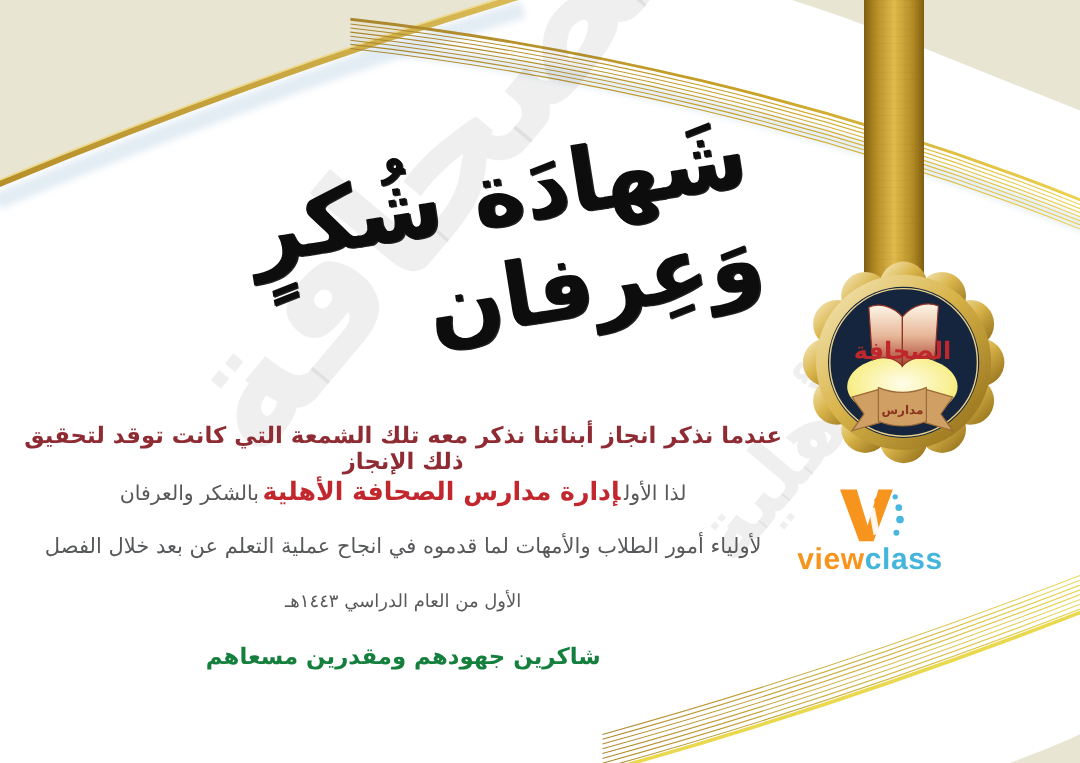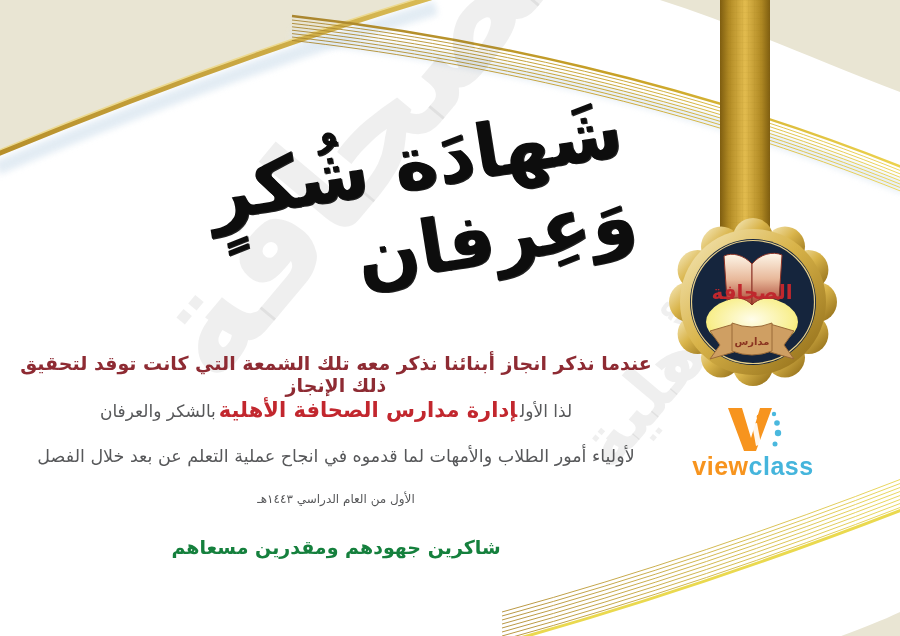--- a/index.html
+++ b/index.html
@@ -16,34 +16,34 @@
   
   .title{position:absolute;left:42px;top:118px;width:590px;height:200px;
          display:flex;align-items:center;justify-content:center;
          font-size:74px;font-weight:bold;color:#0d0d0d;direction:rtl;
          transform:rotate(-9deg);letter-spacing:-2px;text-shadow:1px 1px 0 #222;}
 
   
   .medal-svg{position:absolute;left:640px;top:0;}
 
   
-  .brand{position:absolute;left:688px;top:404px;width:130px;text-align:center;}
+  .brand{position:absolute;left:660px;top:404px;width:130px;text-align:center;}
   .brand .mark{display:block;margin:0 auto;}
   .brand .word{font-family:"Liberation Sans","DejaVu Sans",sans-serif;
                font-size:25px;font-weight:bold;letter-spacing:.5px;line-height:1;}
   .brand .w-view{color:#f7941e;}
   .brand .w-class{color:#45b5dc;}
 
   
   .line{position:absolute;left:12px;width:648px;direction:rtl;text-align:center;}
   .l1{top:352px;font-size:19px;font-weight:bold;color:#8e2b33;}
   .l2{top:398px;font-size:17px;color:#57585a;}
   .l2 .hl{font-size:21px;font-weight:bold;color:#c2272e;margin:0 3px;}
   .l3{top:446px;font-size:17.5px;color:#57585a;text-align:center;}
-  .l4{top:492px;font-size:12px;color:#57585a;}
+  .l4{top:492px;font-size:15px;color:#57585a;}
   .l5{top:536px;font-size:19px;font-weight:bold;color:#15803d;}
 </style>
 </head>
 <body>
 
 <div class="layer">
 <svg width="900" height="636" viewBox="0 0 900 636">
   <defs>
     <linearGradient id="bundleGradTop" x1="290" y1="0" x2="900" y2="0" gradientUnits="userSpaceOnUse">
       <stop offset="0" stop-color="#a9852f"></stop>

